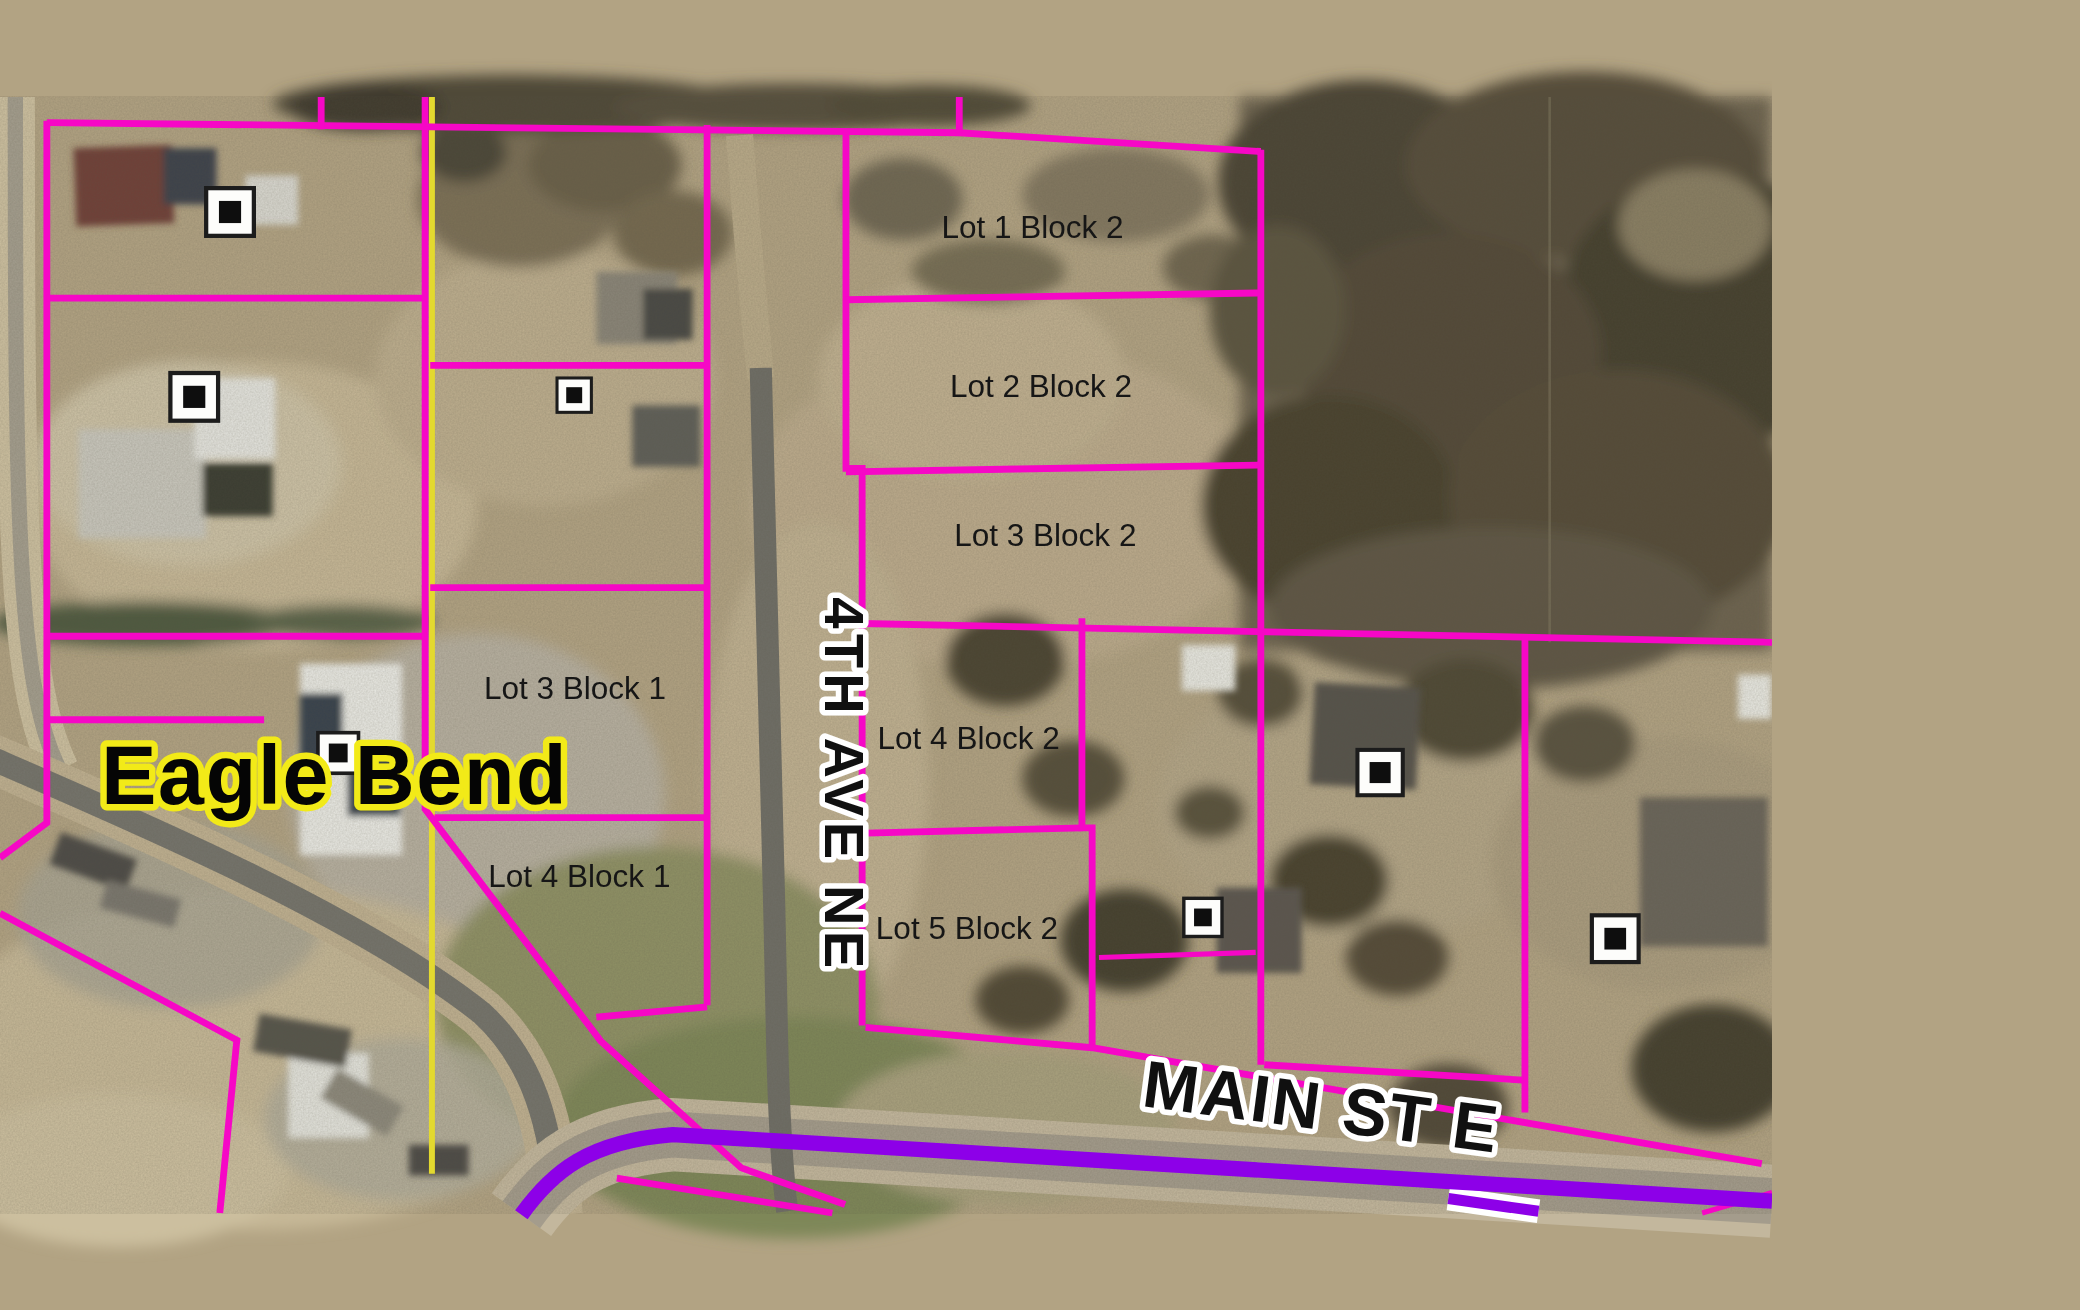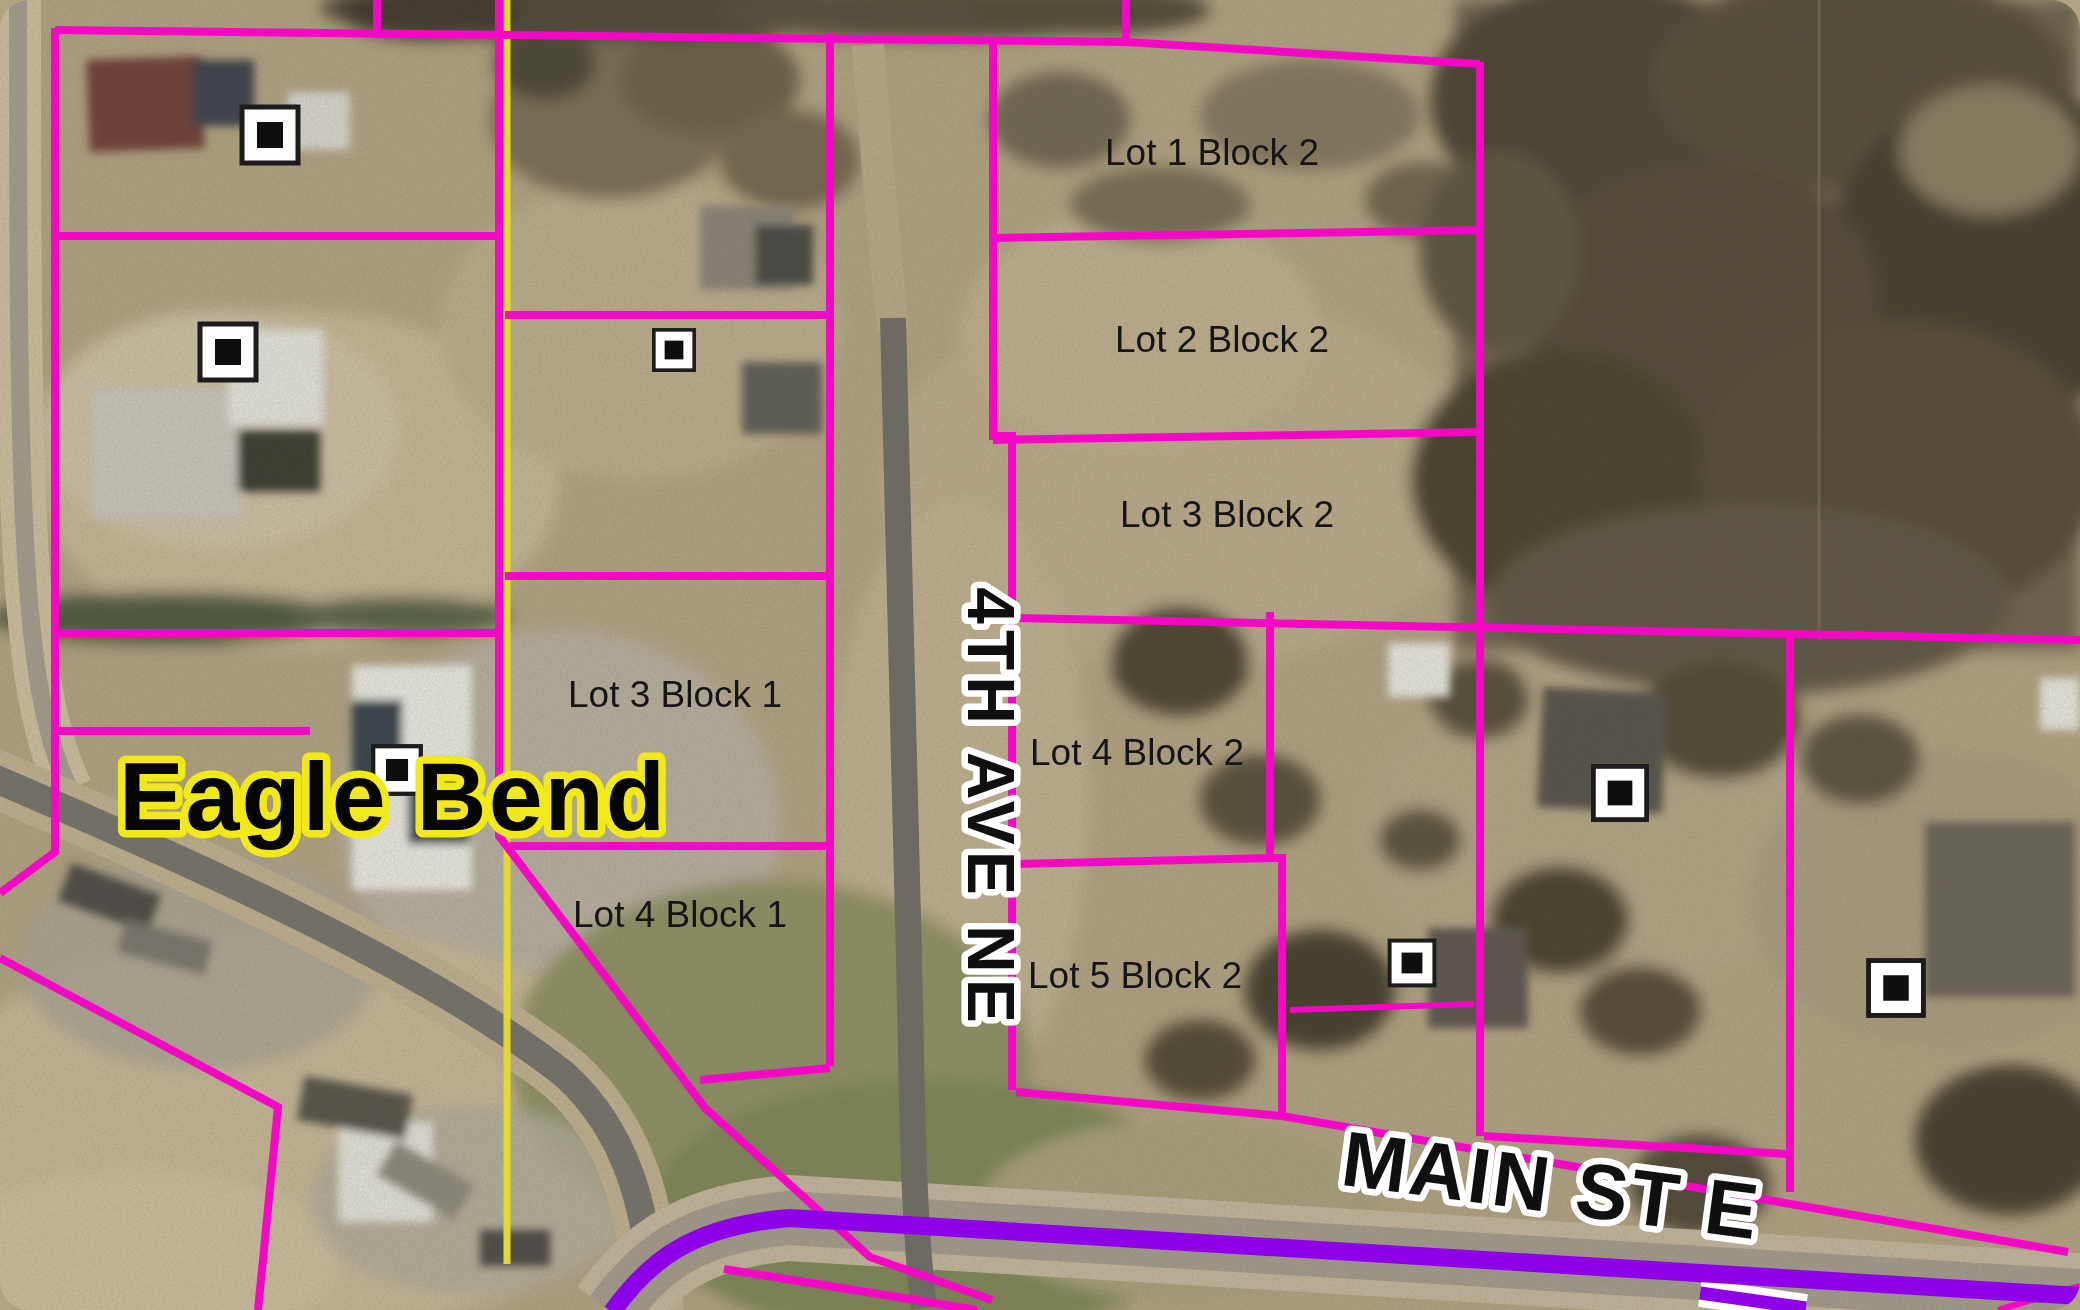--- a/index.html
+++ b/index.html
@@ -1,16 +1,16 @@
 <!DOCTYPE html>
 <html style="--parcel-line: #f607c6; --road-centerline: #8d00e8; --city-boundary: #e3d92f; --lot-text: #161616; --street-text: #101010; --street-halo: #ffffff; --town-text: #050505; --town-halo: #f2ea18;"><head>
 <meta charset="utf-8">
 <style>
   html,body{margin:0;padding:0;background:#b2a383;}
-  .stage{position:relative;width:2080px;height:1310px;overflow:hidden;border-radius:29px;}
+  .stage{position:relative;width:1772px;height:1310px;overflow:hidden;}
   svg{display:block;width:100%;height:100%;}
   .parcel{stroke:var(--parcel-line);fill:none;}
   .boundary{stroke:var(--city-boundary);fill:none;}
   .centerline{stroke:var(--road-centerline);fill:none;}
   .casing{stroke:#ffffff;fill:none;}
   text{font-family:"Liberation Sans", sans-serif;}
   .lotlabel{font-size:37px;font-weight:400;fill:var(--lot-text);}
   .town{font-size:97px;font-weight:700;fill:var(--town-text);
         stroke:var(--town-halo);stroke-width:15;paint-order:stroke;
         stroke-linejoin:round;letter-spacing:2px;}

